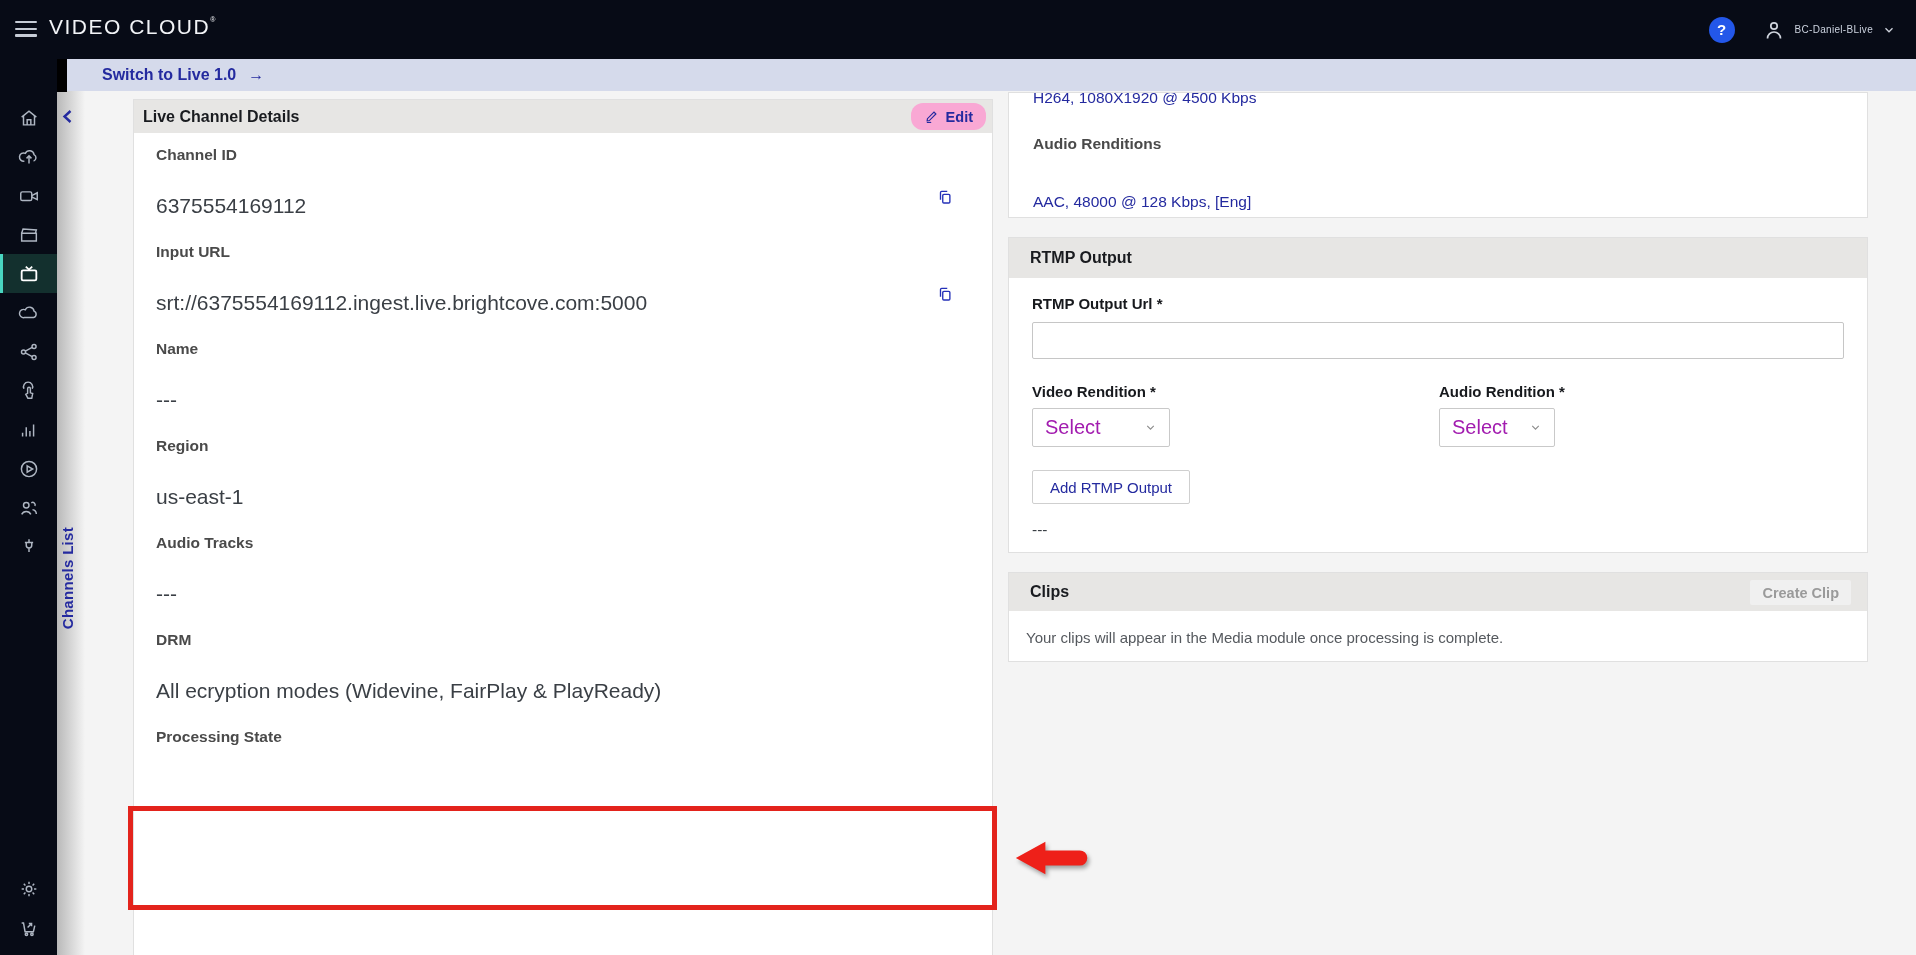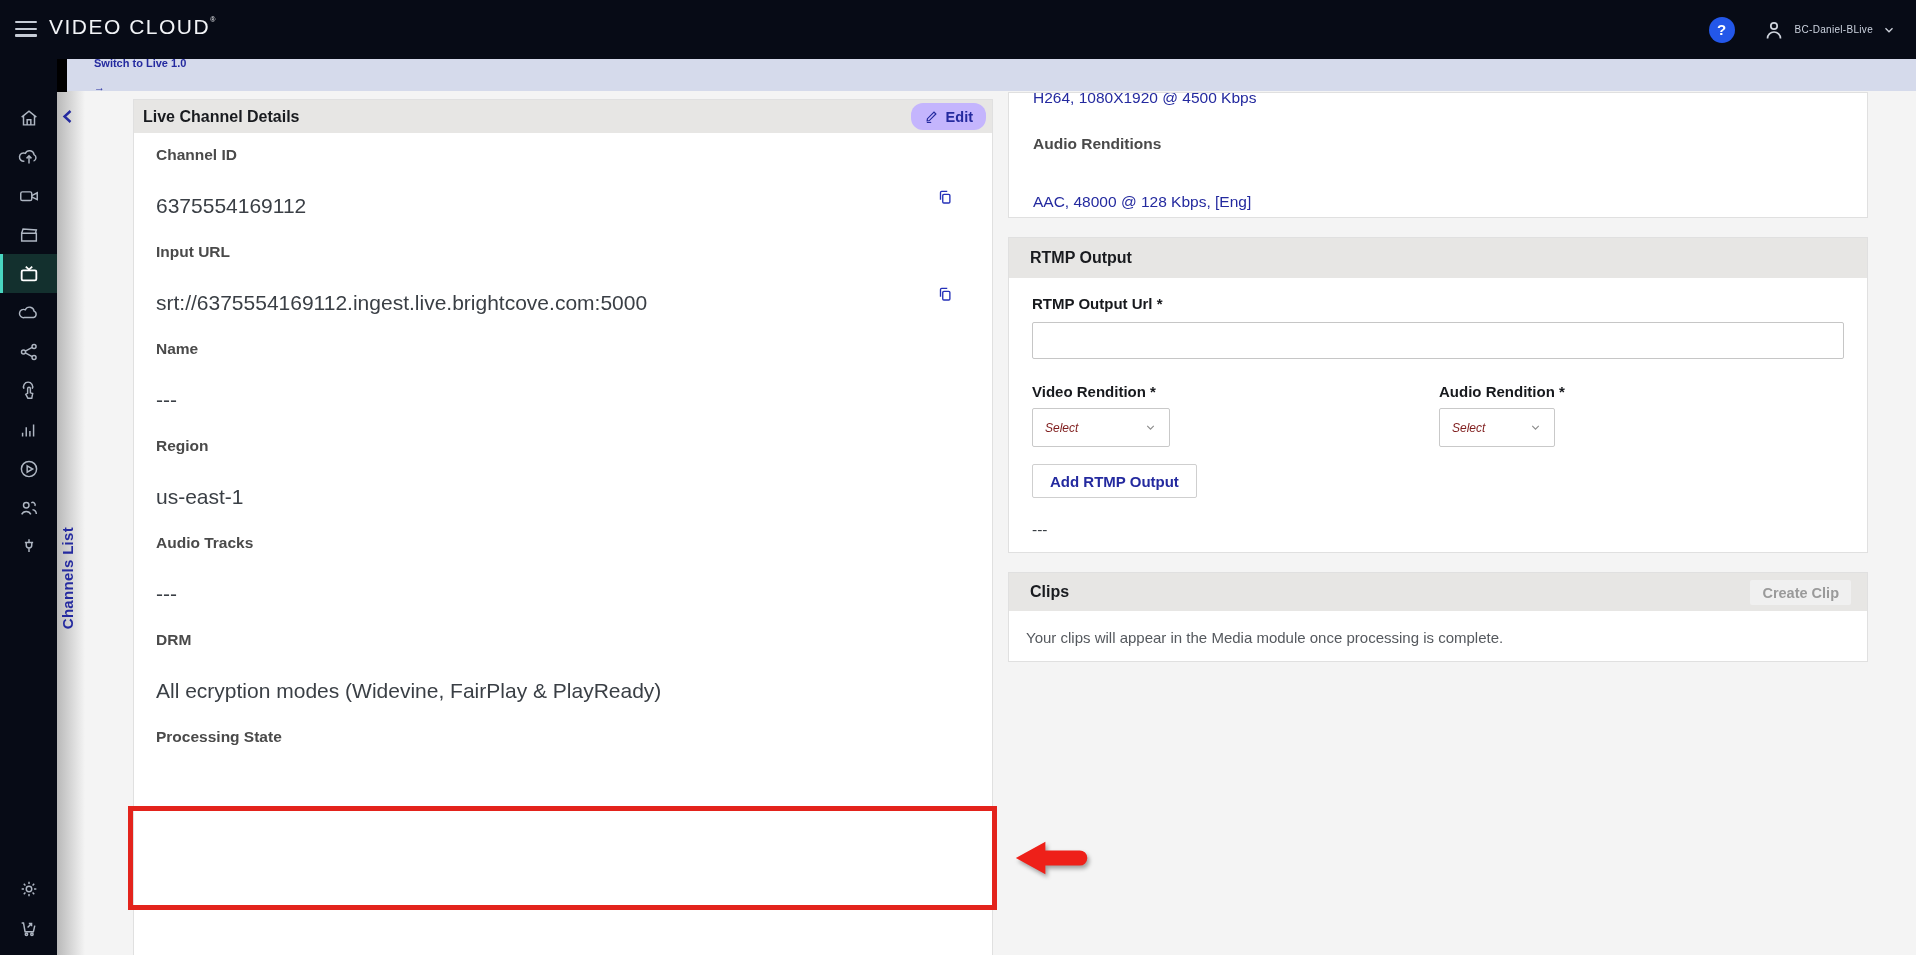--- a/index.html
+++ b/index.html
@@ -26,38 +26,38 @@
   .nav-bottom { position:absolute; left:0; top:810px; width:57px; }
   .nav-item { width:57px; height:39px; display:flex; align-items:center; justify-content:center;
     color:#aeb6c2; cursor:pointer; position:relative; }
   .nav-item.selected { background:#13302e; color:#ffffff; }
   .nav-item.selected::before { content:""; position:absolute; left:0; top:0; width:3px; height:100%; background:#49d6c1; }
 
   
   .notch { position:absolute; left:57px; top:59px; width:10px; height:33px; background:#000; z-index:14; }
   .banner { position:absolute; left:67px; top:59px; width:1849px; height:32px; background:#d5daeb; z-index:10;
     display:flex; align-items:center; }
-  .switch-link { margin-left:27px; color:#242a9f; font-weight:bold; font-size:11px; cursor:pointer; display:flex; gap:12px;flex-direction:column; }
+  .switch-link { margin-left:35px; color:#242a9f; font-weight:bold; font-size:16px; cursor:pointer; display:flex; gap:12px; }
 
   
   .content { position:absolute; left:57px; top:91px; width:1859px; height:864px; background:#f4f4f4; }
   .content .edge-shadow { position:absolute; left:0; top:0; width:28px; height:100%;
     background:linear-gradient(to right,#b9b9b9,rgba(244,244,244,0)); }
   .collapse-btn { position:absolute; left:5px; top:18px; width:14px; height:16px; cursor:pointer; color:#242a9f; }
   .channels-tab { position:absolute; left:2px; top:436px; writing-mode:vertical-rl; transform:rotate(180deg);
     color:#242a9f; font-weight:bold; font-size:15px; letter-spacing:.3px; cursor:pointer; }
 
   .card { position:absolute; background:#fff; border:1px solid #e0e0e0; }
   .card-header { background:#e7e6e4; display:flex; align-items:center; position:relative; }
   .card-title { font-weight:bold; font-size:16px; color:#191b1f; margin-left:9px; }
 
   
   .details-card { left:76px; top:8px; width:860px; height:856px; border-bottom:none; }
   .details-card .card-header { height:33px; }
-  .edit-btn { position:absolute; right:6px; top:3px; height:27px; background:#c4b5fd; border:none; border-radius:12px;
+  .edit-btn { position:absolute; right:6px; top:3px; height:27px; background:#f9a8d4; border:none; border-radius:12px;
     display:flex; align-items:center; gap:7px; padding:0 13px; color:#242a9f; font-weight:bold; font-size:14.5px; cursor:pointer; }
   .field { position:relative; height:97px; padding-left:22px; }
   .field-label { position:absolute; top:13px; font-size:15.5px; font-weight:bold; color:#4a4a4a; }
   .field-value { position:absolute; top:61px; font-size:21px; color:#3a3f45; }
   .copy-btn { position:absolute; right:38px; top:55px; background:none; border:none; color:#2430b8; cursor:pointer; }
 
   
   .drm-box { position:absolute; left:71px; top:715px; width:869px; height:104px; border:5px solid #e3231c; z-index:8; pointer-events:none; }
   .arrow-annot { position:absolute; left:955px; top:747px; z-index:9; filter:drop-shadow(2px 3px 2px rgba(0,0,0,.35)); }
 
@@ -71,25 +71,25 @@
   .rtmp-card { left:951px; top:146px; width:860px; height:316px; }
   .rtmp-card .card-header { height:40px; }
   .form-label { position:absolute; font-size:15px; font-weight:bold; color:#17191d; }
   .url-label { left:23px; top:57px; }
   .url-input { position:absolute; left:23px; top:84px; width:812px; height:37px; border:1px solid #c6c6c6;
     border-radius:2px; font-size:15px; padding:0 10px; color:#333; background:#fff; }
   .vid-label { left:23px; top:145px; }
   .aud-label { left:430px; top:145px; }
   .select-box { position:absolute; top:170px; height:39px; border:1px solid #c9c9c9; border-radius:2px; background:#fff;
     display:flex; align-items:center; justify-content:space-between; padding:0 12px; cursor:pointer; }
-  .select-box .sel-text { color:#7f1d1d; font-size:12px;font-style:italic; }
+  .select-box .sel-text { color:#a21caf; font-size:20px; }
   .vid-select { left:23px; width:138px; }
   .aud-select { left:430px; width:116px; }
-  .add-rtmp-btn { position:absolute; left:23px; top:226px; height:34px; padding:0 17px; background:#fff;
-    border:1px solid #cfcfcf; border-radius:2px; color:#242a9f; font-weight:bold; font-size:15px; cursor:pointer; }
+  .add-rtmp-btn { position:absolute; left:23px; top:232px; height:34px; padding:0 17px; background:#fff;
+    border:1px solid #cfcfcf; border-radius:2px; color:#242a9f; font-weight:normal; font-size:15px; cursor:pointer; }
   .rtmp-empty { position:absolute; left:23px; top:283px; font-size:15.5px; color:#3a3f45; }
 
   .clips-card { left:951px; top:481px; width:860px; height:90px; }
   .clips-card .card-header { height:38px; }
   .create-clip-btn { position:absolute; right:16px; top:7px; height:25px; padding:0 12px; background:#f0f0f0;
     border:none; border-radius:2px; color:#9a9a9a; font-weight:bold; font-size:14.5px; cursor:pointer; }
   .clips-msg { position:absolute; left:17px; top:56px; font-size:15px; color:#55595e; }
 </style>
 </head>
 <body>

